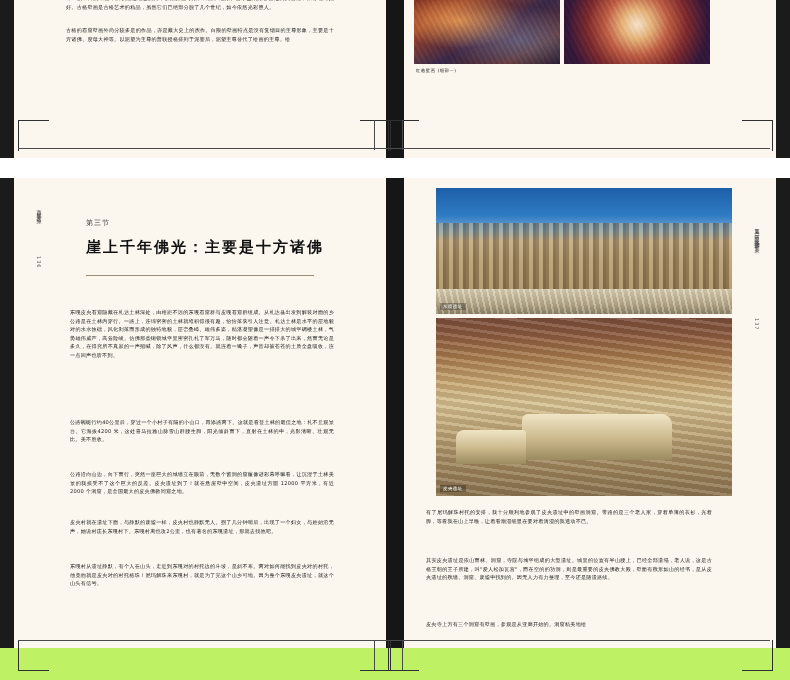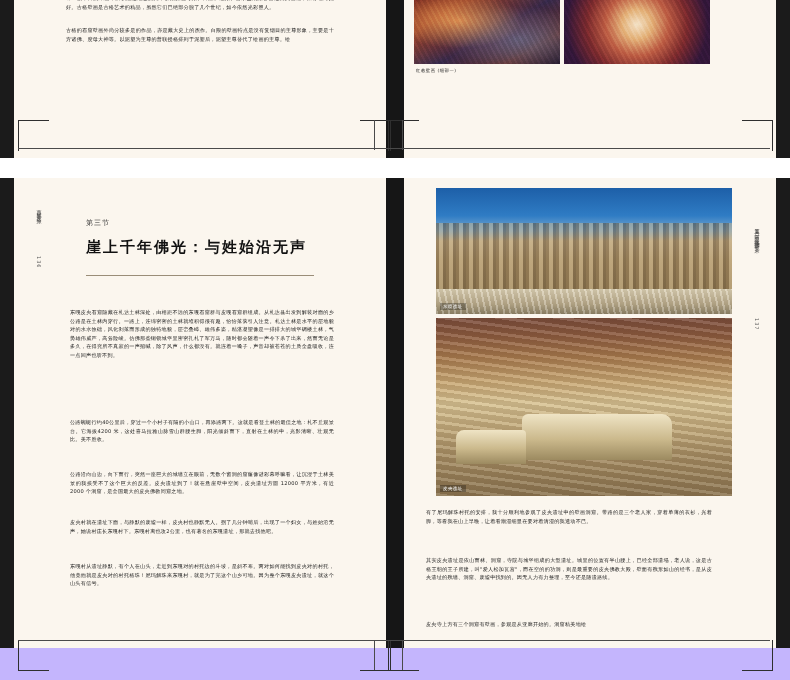--- a/index.html
+++ b/index.html
@@ -11,21 +11,21 @@
     width: 790px;
     height: 680px;
     font-family: "Liberation Sans", sans-serif;
     overflow: hidden;
     position: relative;
   }
   .page-wrap {
     position: relative;
     width: 790px;
     height: 680px;
-    background: #c4b5fd;
+    background: #bef264;
   }
 
   
   .spread {
     position: absolute;
     left: 0;
     width: 790px;
     background: #ffffff;
   }
   .spread-top { top: -92px; height: 250px; }
@@ -279,21 +279,21 @@
       <span style="height:46px; background:#1f79c0;"></span>
       <span style="height:44px; background:#24303a;"></span>
       <span style="height:174px; background:#fbf6ee;"></span>
     </div>
 
     <div class="sheet sheet-left">
       <div class="runhead" style="left:22px; top:28px;">西藏艺术之旅</div>
       <div class="folio" style="left:22px; top:78px;">136</div>
 
       <div class="sec-label" style="position:absolute; left:72px; top:40px;">第三节</div>
-      <div class="sec-title" style="position:absolute; left:72px; top:50px;">崖上千年佛光：与姓始沿无声</div>
+      <div class="sec-title" style="position:absolute; left:72px; top:50px;">崖上千年佛光：主要是十方诸佛</div>
       <div class="title-rule" style="position:absolute; left:72px; top:88px;"></div>
 
       <div class="col body-text" style="left:56px; top:130px; width:264px;">东嘎皮央石窟隐藏在札达土林深处，由相距不远的东嘎石窟群与皮嘎石窟群组成。从札达县出发到解装对面的乡公路是在土林内穿行。一路上，连绵密密的土林就堆积得很有趣，恰恰落落引人注意。札达土林是水平的层地貌对的水水蚀础，风化剥落而形成的独特地貌，层峦叠嶂、雄伟多姿，精湛凝望像是一排排大的城堡碉楼土林，气势雄伟威严，高耸险峻。仿佛那些铜锁城堡里密密扎札了军万马，随时都会随着一声令下杀了出来，然而无论是多久，在得究所不真寂的一声招喊，除了风声，什么都没有。就连着一嗓子，声音却被苍苍的土质全盘吸收，连一点回声也听不到。</div>
       <div class="col body-text" style="left:56px; top:240px; width:264px;">公路蜿蜒行约40公里后，穿过一个小村子有隔的小山口，再添路两下。这就是看登土林的最佳之地：札不丘观景台。它海拔4200 米，这处喜马拉雅山脉雪山群腰生脚，阳光倾斜而下，直射在土林的中，光影清晰、壮观无比。美不胜收。</div>
       <div class="col body-text" style="left:56px; top:292px; width:264px;">公路沿向山边，向下而行，突然一座巨大的城墙立在眼前，无数个窗洞的窟窿像谜彩幕呼嘛看，让沉浸于土林美景的我接受不了这个巨大的反差。皮央遗址到了！就在悬崖壁中空间，皮央遗址方圆 12000 平方米，有近 2000 个洞窟，是全国最大的皮央佛教同窟之地。</div>
       <div class="col body-text" style="left:56px; top:340px; width:264px;">皮央村就在遗址下面，与静默的废墟一样，皮央村也静默无人。拐了几分钟哨后，出现了一个妇女，与姓始沿无声，她说村庄长东嘎村下。东嘎村离也攻2公里，也有著名的东嘎遗址，那就去找他吧。</div>
       <div class="col body-text" style="left:56px; top:384px; width:264px;">东嘎村从遗址静默，有个人在山头，走近到东嘎对的村托边的斗坡，是斜不布。两对如何能找到皮央对的村托，他竟他就是皮央对的村托格珠！尼玛解珠来东嘎村，就是为了完这个山乡可地。因为整个东嘎皮央遗址，就这个山头有信号。</div>
     </div>
 
     <div class="sheet sheet-right">

